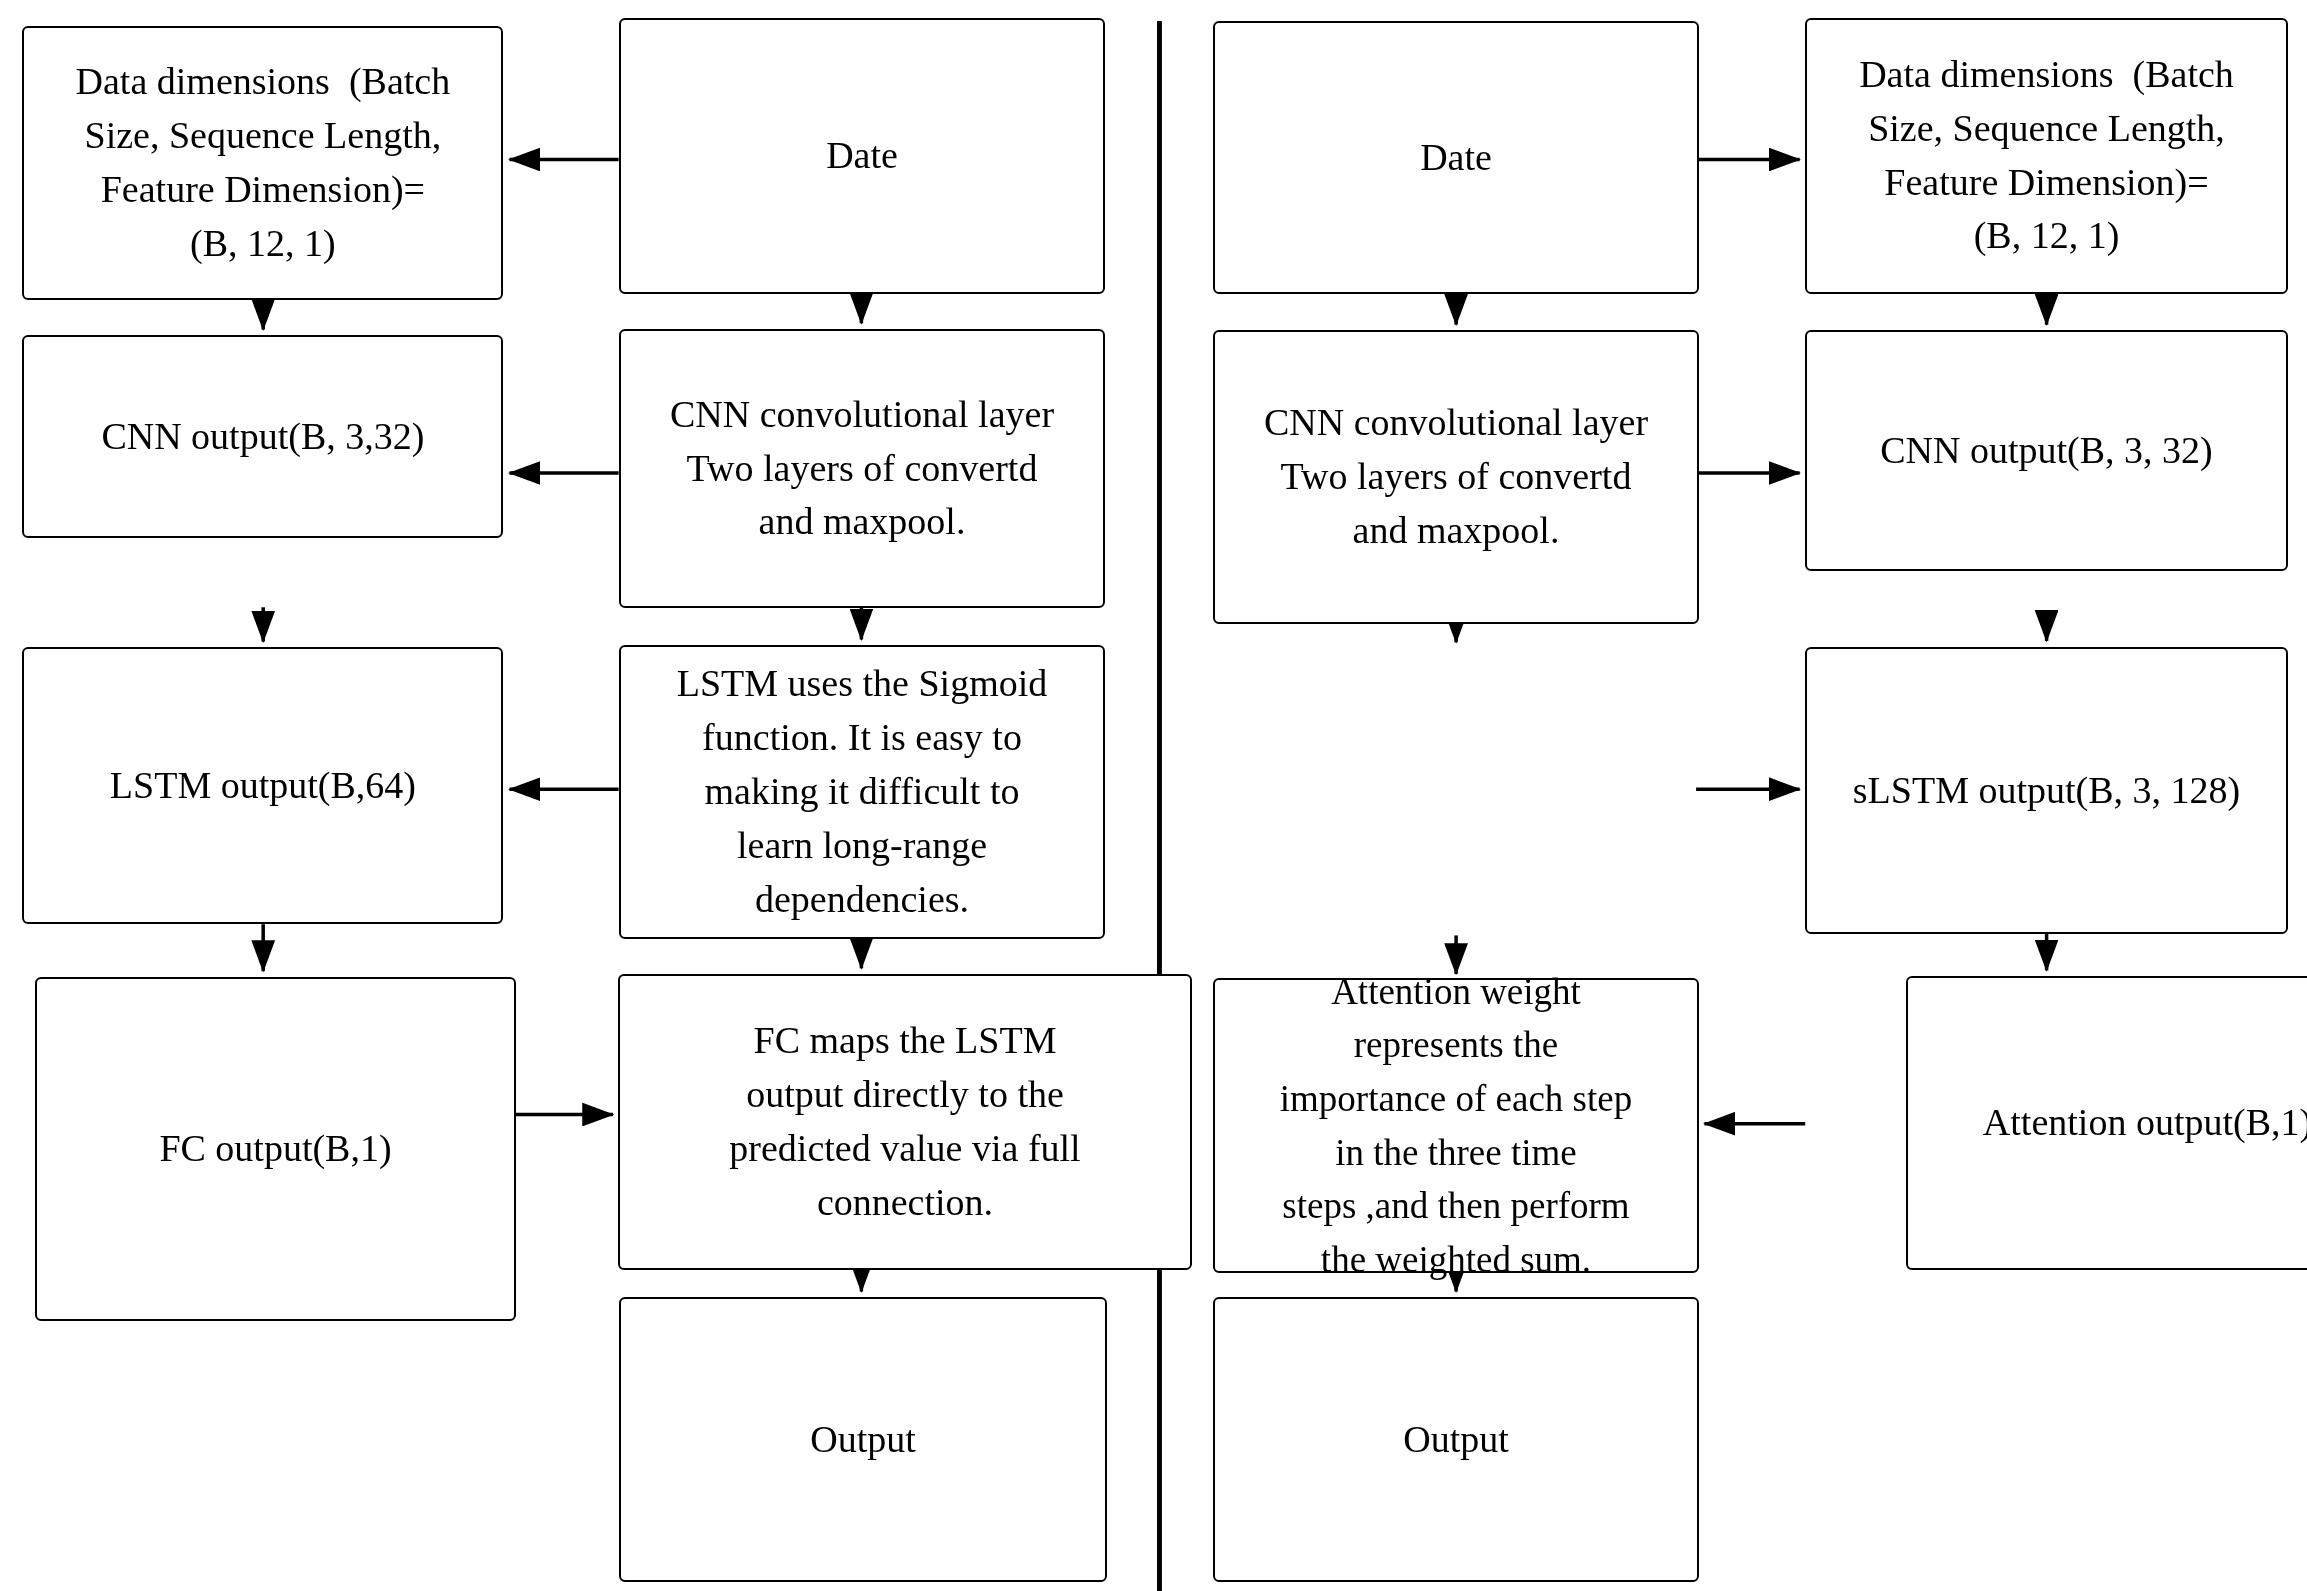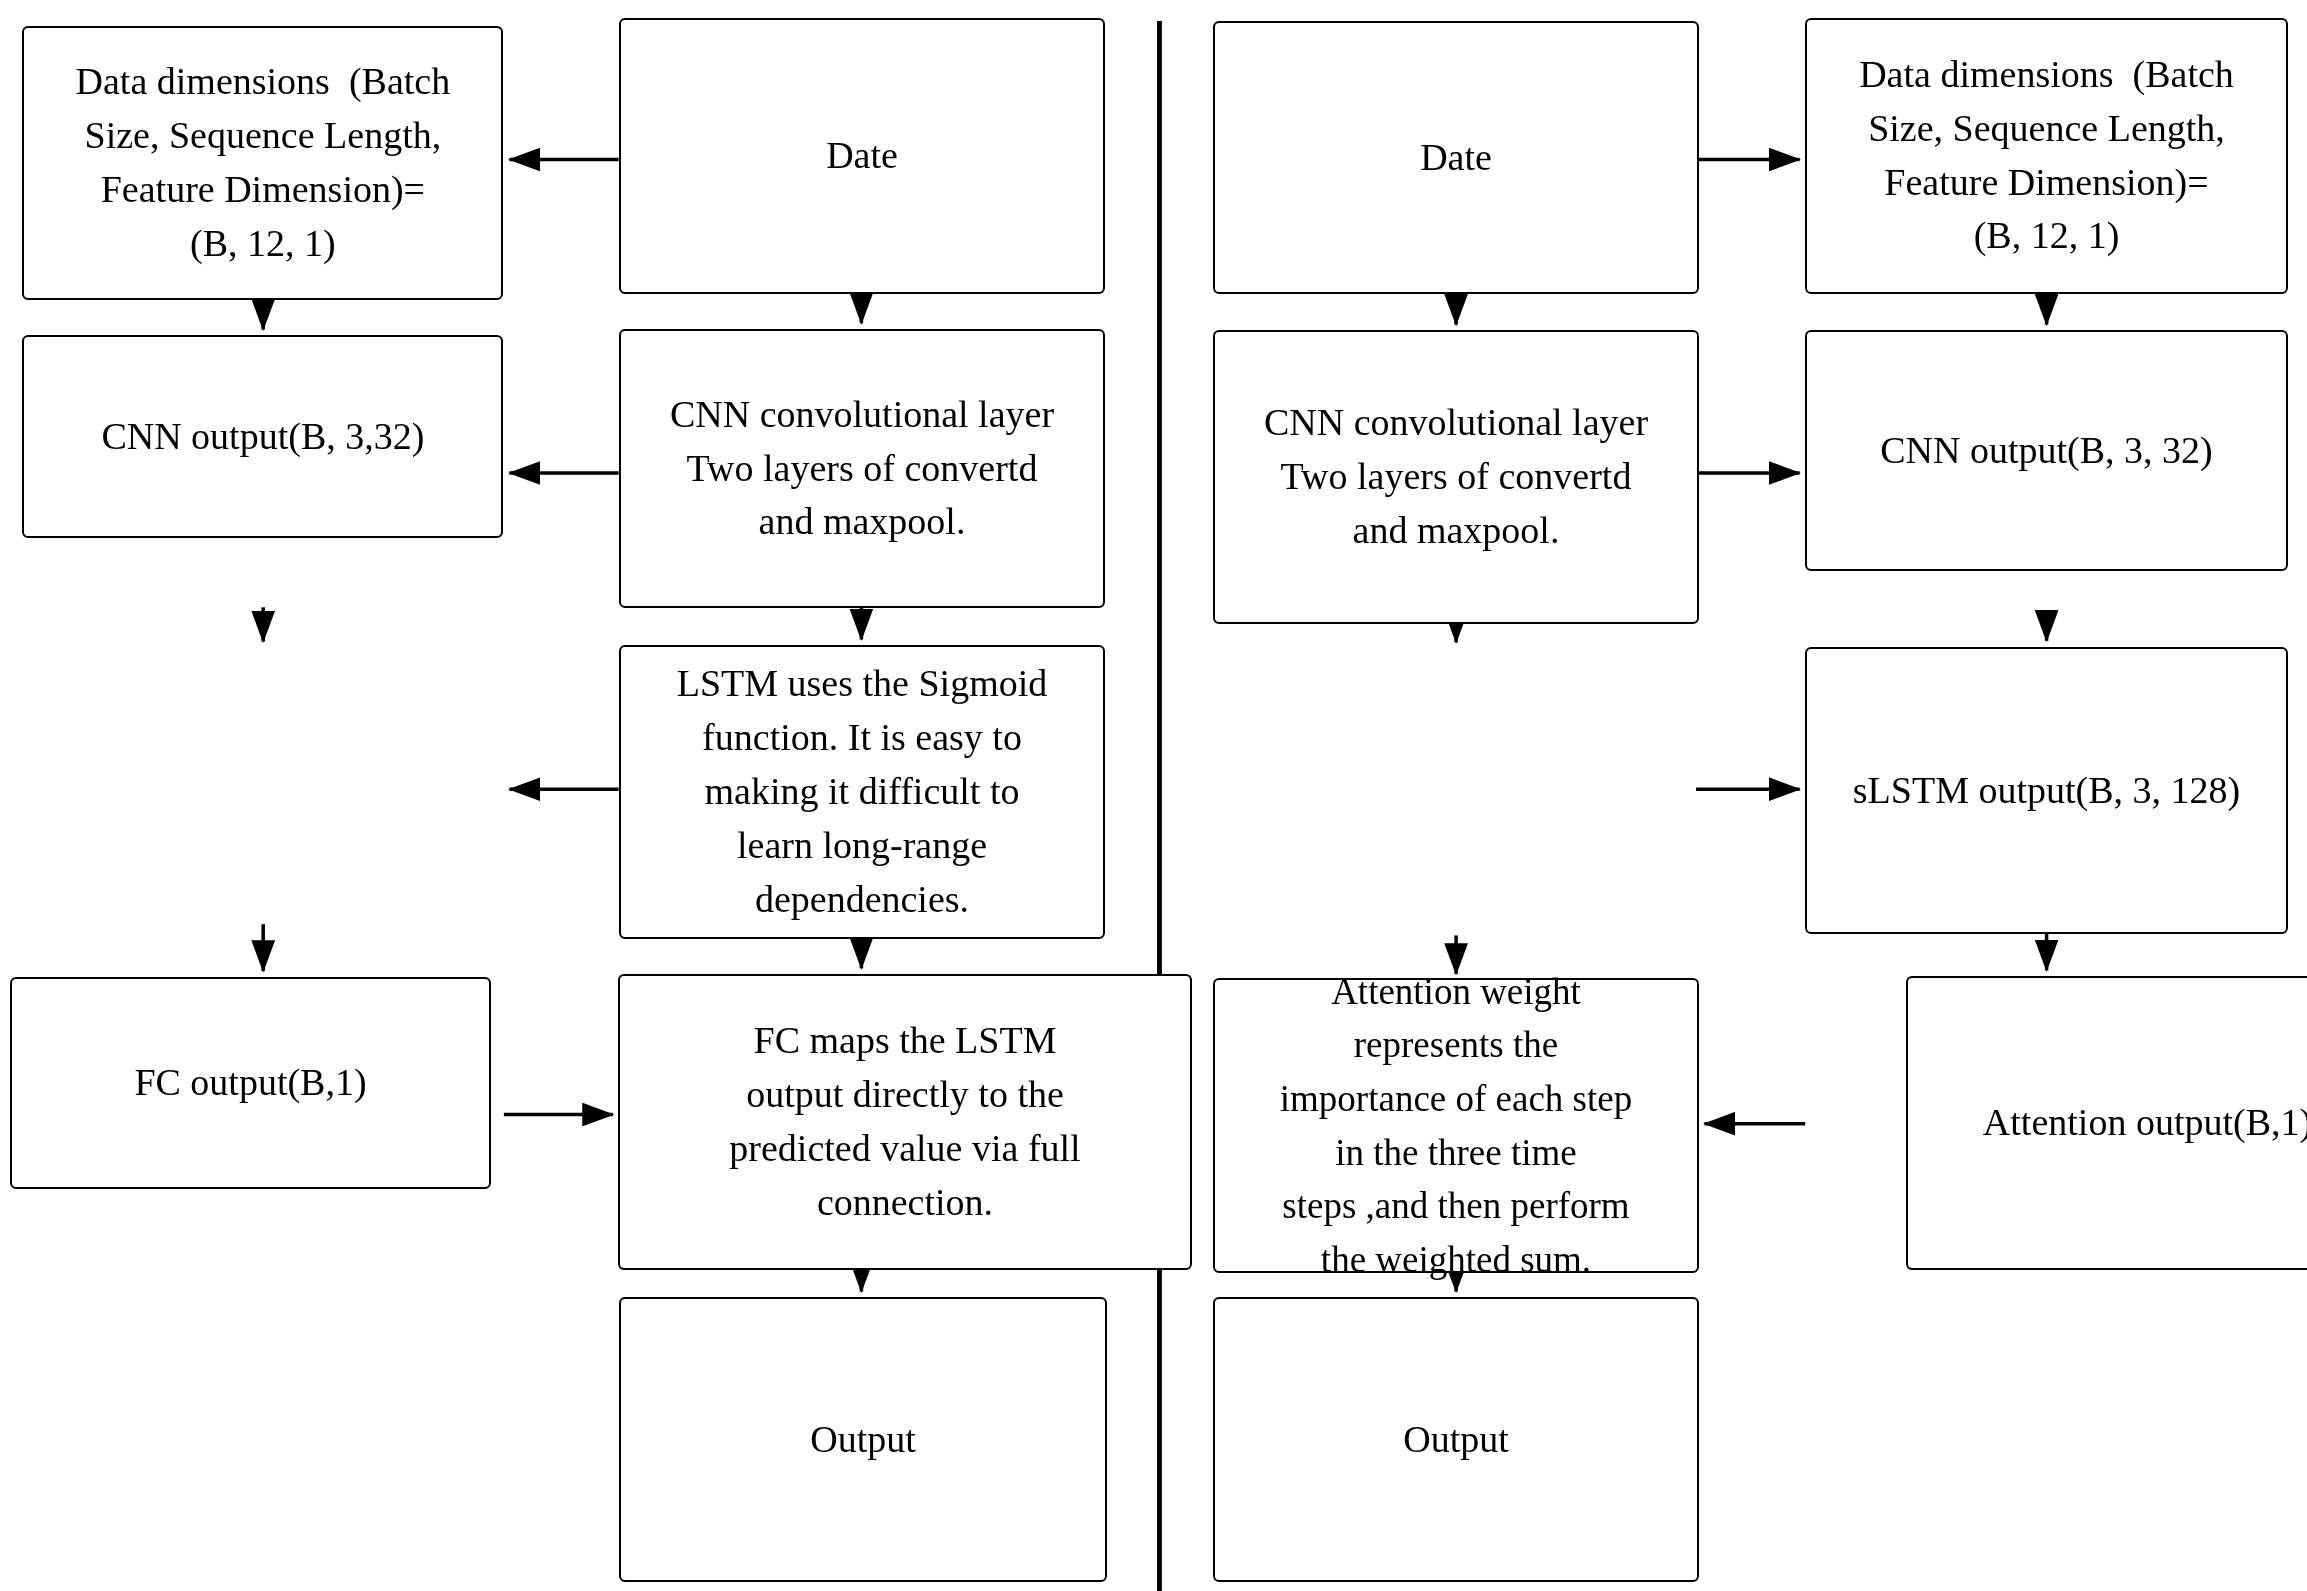--- a/index.html
+++ b/index.html
@@ -99,28 +99,29 @@
 (B, 12, 1)</div>
 
   <div class="box" style="left:619px; top:17.5px; width:486px; height:276px;">Date</div>
 
   <div class="box" style="left:22.4px; top:335px; width:481px; height:203px;">CNN output(B, 3,32)</div>
 
   <div class="box" style="left:619px; top:329px; width:486px; height:279px;">CNN convolutional layer
 Two layers of convertd
 and maxpool.</div>
 
+  <div class="box" style="left:22.4px; top:647px; width:481px; height:277px;">LSTM output(B,64)</div>
 
   <div class="box" style="left:619px; top:645px; width:486px; height:294px;">LSTM uses the Sigmoid
 function. It is easy to
 making it difficult to
 learn long-range
 dependencies.</div>
 
-  <div class="box" style="left:10px; top:977px; width:481px; height:212px;">FC output(B,1)</div>
+  <div class="box" style="left:35px; top:977px; width:481px; height:344px;">FC output(B,1)</div>
 
   <div class="box" style="left:590px; top:974px; width:574px; height:296px;margin-left:28px;">FC maps the LSTM
 output directly to the
 predicted value via full
 connection.</div>
 
   <div class="box" style="left:619px; top:1297px; width:488px; height:285px;">Output</div>
 
   <div class="box" style="left:1213px; top:21px; width:486px; height:273px;">Date</div>
 

